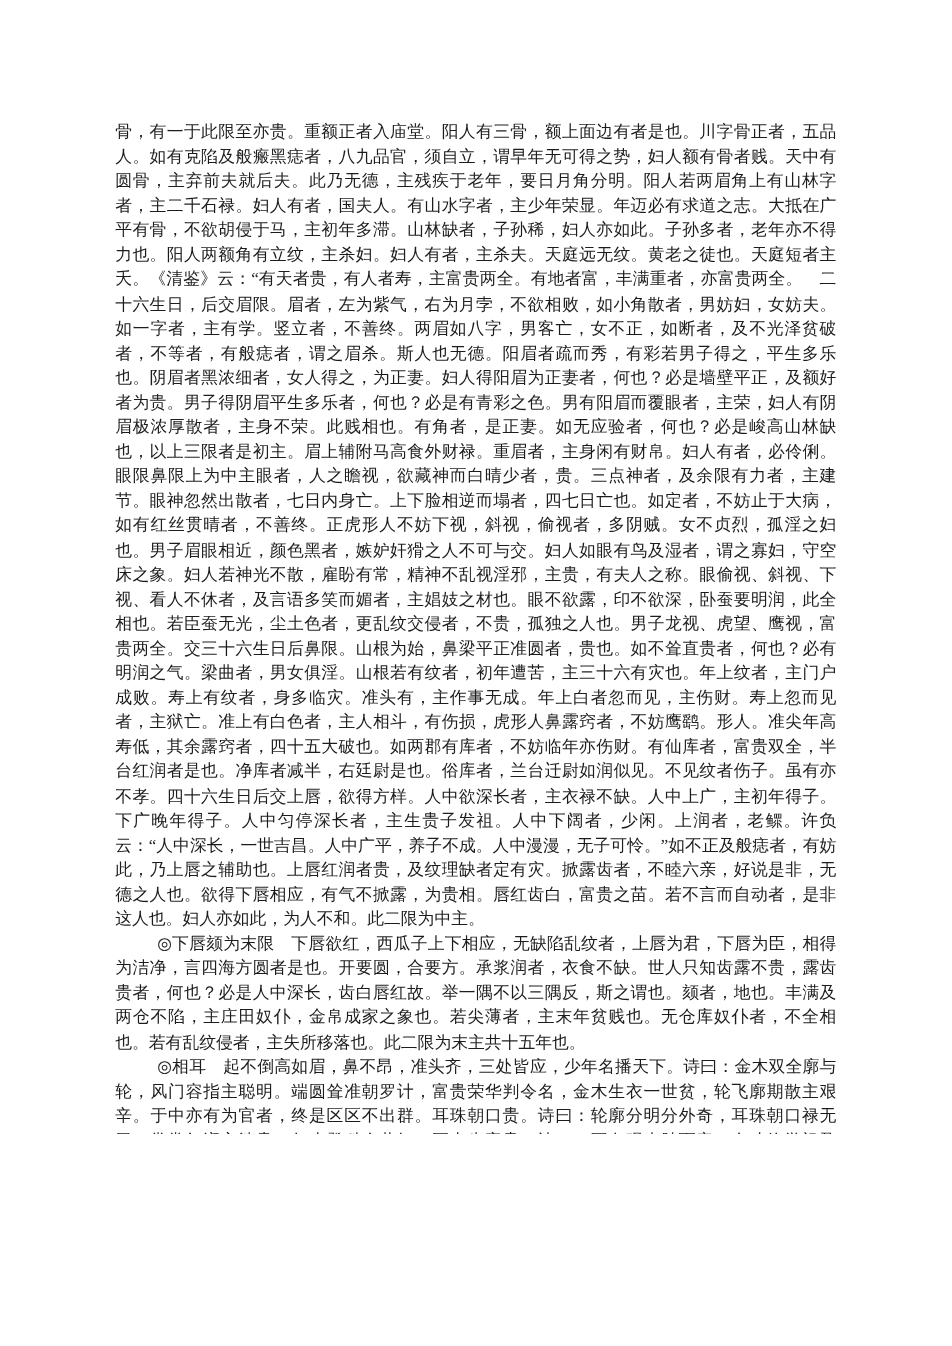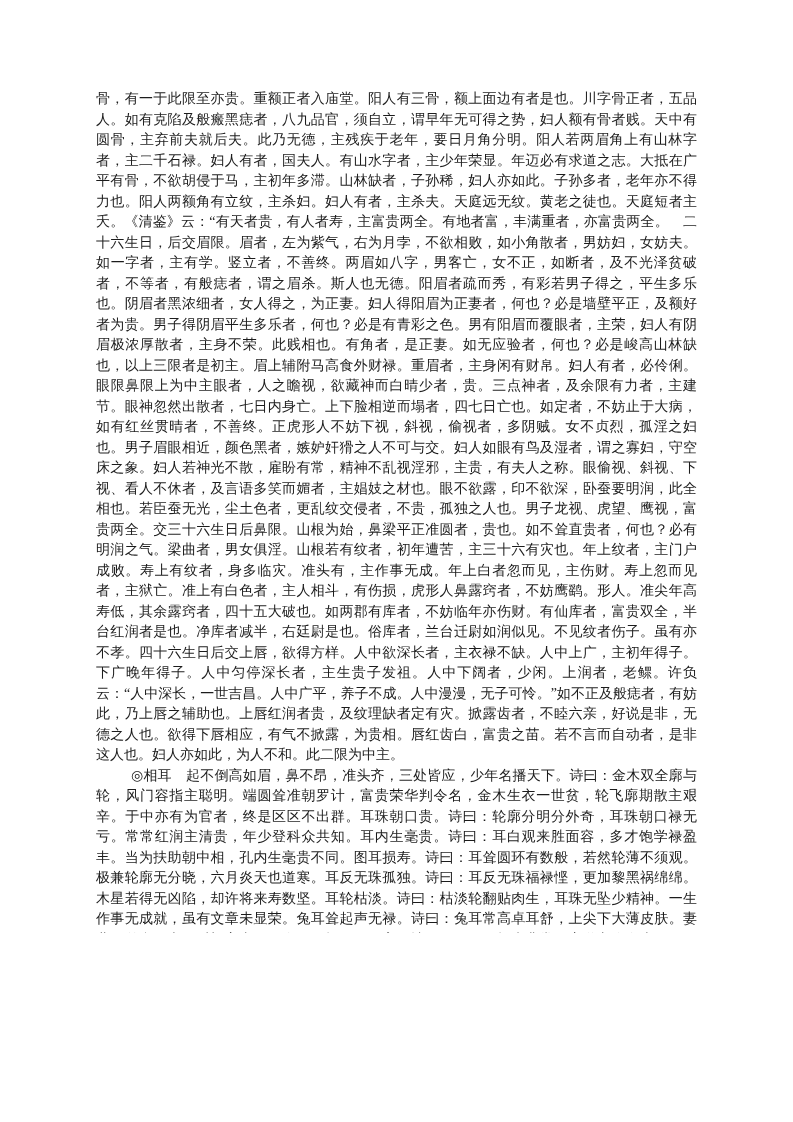--- a/index.html
+++ b/index.html
@@ -4,21 +4,21 @@
 <style>
   html, body {
     margin: 0;
     padding: 0;
     background: #ffffff;
   }
   .page {
     position: relative;
     width: 793px;
     height: 933px;
-    margin: 0 auto;
+    margin: 12px auto;
     background: #ffffff;
     box-sizing: border-box;
     padding: 89px 96px 0 96px;
     overflow: hidden;
   }
   .textblock {
     width: 601px;
   }
   .para {
     margin: 0;
@@ -33,15 +33,16 @@
   .para.indent {
     text-indent: 2.5em;
   }
 </style>
 </head>
 <body>
 
 <div class="page">
   <div class="textblock">
     <p class="para">骨，有一于此限至亦贵。重额正者入庙堂。阳人有三骨，额上面边有者是也。川字骨正者，五品人。如有克陷及般瘢黑痣者，八九品官，须自立，谓早年无可得之势，妇人额有骨者贱。天中有圆骨，主弃前夫就后夫。此乃无德，主残疾于老年，要日月角分明。阳人若两眉角上有山林字者，主二千石禄。妇人有者，国夫人。有山水字者，主少年荣显。年迈必有求道之志。大抵在广平有骨，不欲胡侵于马，主初年多滞。山林缺者，子孙稀，妇人亦如此。子孙多者，老年亦不得力也。阳人两额角有立纹，主杀妇。妇人有者，主杀夫。天庭远无纹。黄老之徒也。天庭短者主夭。《清鉴》云：“有天者贵，有人者寿，主富贵两全。有地者富，丰满重者，亦富贵两全。　二十六生日，后交眉限。眉者，左为紫气，右为月孛，不欲相败，如小角散者，男妨妇，女妨夫。如一字者，主有学。竖立者，不善终。两眉如八字，男客亡，女不正，如断者，及不光泽贫破者，不等者，有般痣者，谓之眉杀。斯人也无德。阳眉者疏而秀，有彩若男子得之，平生多乐也。阴眉者黑浓细者，女人得之，为正妻。妇人得阳眉为正妻者，何也？必是墙壁平正，及额好者为贵。男子得阴眉平生多乐者，何也？必是有青彩之色。男有阳眉而覆眼者，主荣，妇人有阴眉极浓厚散者，主身不荣。此贱相也。有角者，是正妻。如无应验者，何也？必是峻高山林缺也，以上三限者是初主。眉上辅附马高食外财禄。重眉者，主身闲有财帛。妇人有者，必伶俐。眼限鼻限上为中主眼者，人之瞻视，欲藏神而白晴少者，贵。三点神者，及余限有力者，主建节。眼神忽然出散者，七日内身亡。上下脸相逆而塌者，四七日亡也。如定者，不妨止于大病，如有红丝贯晴者，不善终。正虎形人不妨下视，斜视，偷视者，多阴贼。女不贞烈，孤淫之妇也。男子眉眼相近，颜色黑者，嫉妒奸猾之人不可与交。妇人如眼有鸟及湿者，谓之寡妇，守空床之象。妇人若神光不散，雇盼有常，精神不乱视淫邪，主贵，有夫人之称。眼偷视、斜视、下视、看人不休者，及言语多笑而媚者，主娼妓之材也。眼不欲露，印不欲深，卧蚕要明润，此全相也。若臣蚕无光，尘土色者，更乱纹交侵者，不贵，孤独之人也。男子龙视、虎望、鹰视，富贵两全。交三十六生日后鼻限。山根为始，鼻梁平正准圆者，贵也。如不耸直贵者，何也？必有明润之气。梁曲者，男女俱淫。山根若有纹者，初年遭苦，主三十六有灾也。年上纹者，主门户成败。寿上有纹者，身多临灾。准头有，主作事无成。年上白者忽而见，主伤财。寿上忽而见者，主狱亡。准上有白色者，主人相斗，有伤损，虎形人鼻露窍者，不妨鹰鹞。形人。准尖年高寿低，其余露窍者，四十五大破也。如两郡有库者，不妨临年亦伤财。有仙库者，富贵双全，半台红润者是也。净库者减半，右廷尉是也。俗库者，兰台迁尉如润似见。不见纹者伤子。虽有亦不孝。四十六生日后交上唇，欲得方样。人中欲深长者，主衣禄不缺。人中上广，主初年得子。下广晚年得子。人中匀停深长者，主生贵子发祖。人中下阔者，少闲。上润者，老鳏。许负云：“人中深长，一世吉昌。人中广平，养子不成。人中漫漫，无子可怜。”如不正及般痣者，有妨此，乃上唇之辅助也。上唇红润者贵，及纹理缺者定有灾。掀露齿者，不睦六亲，好说是非，无德之人也。欲得下唇相应，有气不掀露，为贵相。唇红齿白，富贵之苗。若不言而自动者，是非这人也。妇人亦如此，为人不和。此二限为中主。</p>
+    <p class="para indent">◎下唇颏为末限　下唇欲红，西瓜子上下相应，无缺陷乱纹者，上唇为君，下唇为臣，相得为洁净，言四海方圆者是也。开要圆，合要方。承浆润者，衣食不缺。世人只知齿露不贵，露齿贵者，何也？必是人中深长，齿白唇红故。举一隅不以三隅反，斯之谓也。颏者，地也。丰满及两仓不陷，主庄田奴仆，金帛成家之象也。若尖薄者，主末年贫贱也。无仓库奴仆者，不全相也。若有乱纹侵者，主失所移落也。此二限为末主共十五年也。</p>
     <p class="para indent">◎相耳　起不倒高如眉，鼻不昂，准头齐，三处皆应，少年名播天下。诗曰：金木双全廓与轮，风门容指主聪明。端圆耸准朝罗计，富贵荣华判令名，金木生衣一世贫，轮飞廓期散主艰辛。于中亦有为官者，终是区区不出群。耳珠朝口贵。诗曰：轮廓分明分外奇，耳珠朝口禄无亏。常常红润主清贵，年少登科众共知。耳内生毫贵。诗曰：耳白观来胜面容，多才饱学禄盈丰。当为扶助朝中相，孔内生毫贵不同。图耳损寿。诗曰：耳耸圆环有数般，若然轮薄不须观。极兼轮廓无分晓，六月炎天也道寒。耳反无珠孤独。诗曰：耳反无珠福禄悭，更加黎黑祸绵绵。木星若得无凶陷，却许将来寿数坚。耳轮枯淡。诗曰：枯淡轮翻贴肉生，耳珠无坠少精神。一生作事无成就，虽有文章未显荣。兔耳耸起声无禄。诗曰：兔耳常高卓耳舒，上尖下大薄皮肤。妻儿兄弟多无力，财禄宫中不至余。平坦耳，寿富。诗曰：耳如平坦喜非常，家道兴隆有吉昌。可与石崇彭祖并，富而必寿寿而康。齐眉耳，寿福禄。诗曰：耳生轮廓耸齐眉，此相如逢总不亏。实利虚名皆有分，一生福禄享者臣。小坠耳，无禄孤。诗曰：耳珠小坠又何如，东奔西走百事无。命浅可</p>
   </div>
 </div>
 
 </body></html>

